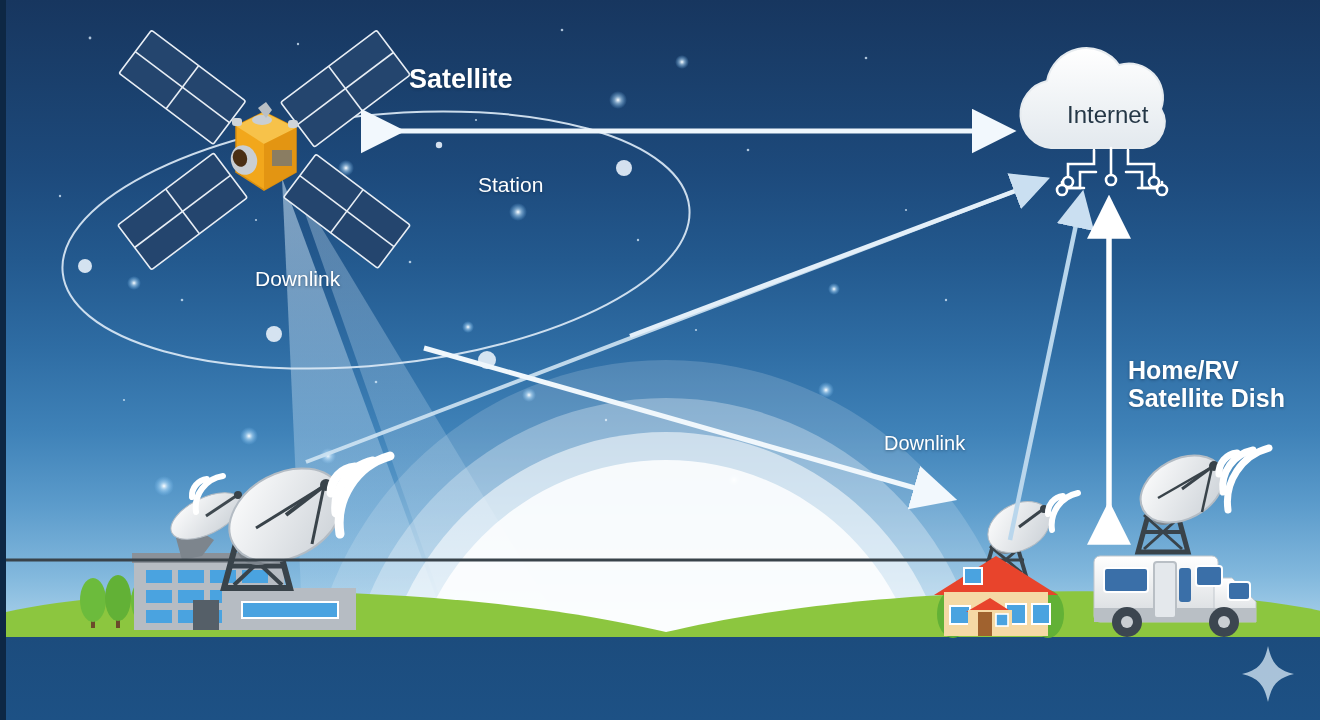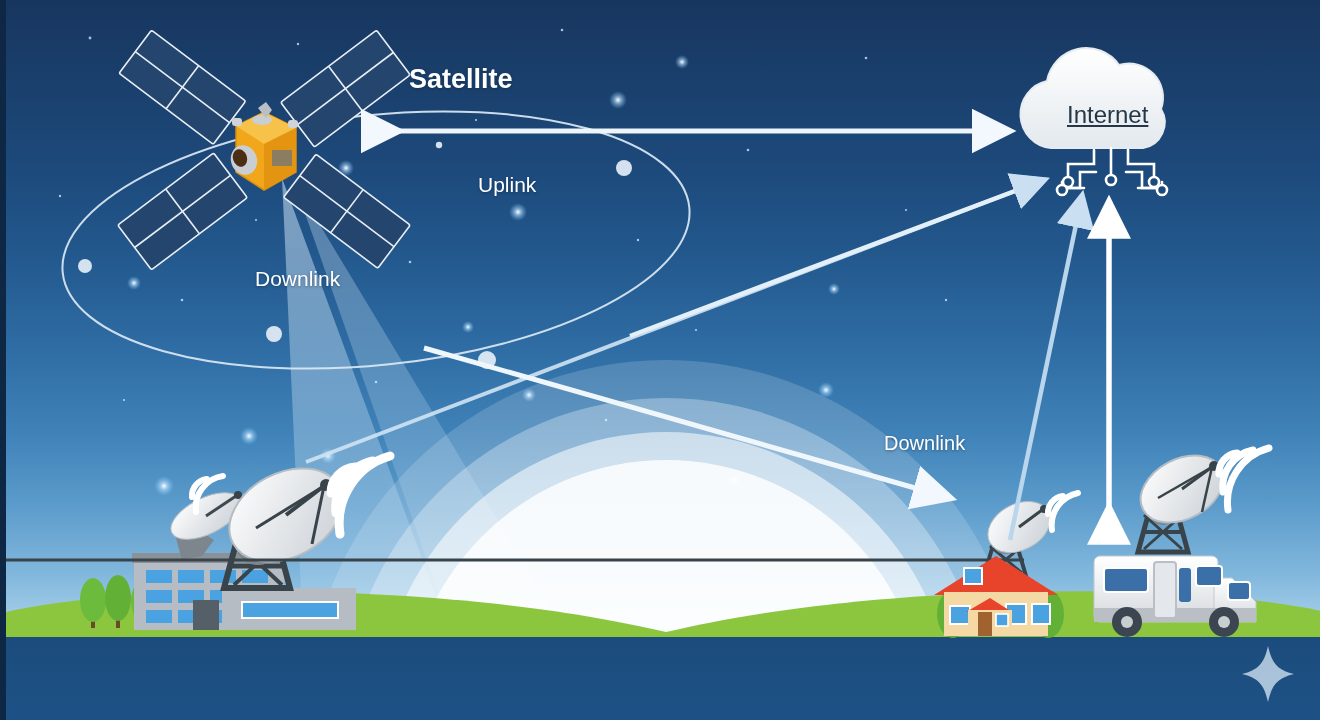--- a/index.html
+++ b/index.html
@@ -352,18 +352,20 @@
 
       <line x1="1103" y1="508" x2="1103" y2="202" stroke="#ffffff" stroke-width="5.5" marker-start="url(#mPureS)" marker-end="url(#mPure)"></line>
     </g>
 
     <g>
       <path d="M1262,646 C1266,664 1272,670 1288,674 C1272,678 1266,684 1262,702 C1258,684 1252,678 1236,674 C1252,670 1258,664 1262,646 Z" fill="#b9cfe2" opacity=".9"></path>
     </g>
   </svg>
 
   <div class="lbl bold sh" style="left:403px;top:64px;font-size:27px;">Satellite</div>
-  <div class="lbl" style="left:1061px;top:102px;font-size:24px;color:#253746;text-decoration:underline;">Internet</div>
-  <div class="lbl sh" style="left:472px;top:173px;font-size:21px;">Uplink</div>
+  <div class="lbl" style="left:1061px;top:102px;font-size:24px;color:#253746;">Internet</div>
+  <div class="lbl sh" style="left:472px;top:173px;font-size:21px;">Station</div>
   <div class="lbl sh" style="left:249px;top:267px;font-size:21px;">Downlink</div>
+  <div class="lbl bold sh" style="left:1122px;top:356px;font-size:25px;">Home/RV
+Satellite Dish</div>
   <div class="lbl sh" style="left:878px;top:432px;font-size:20px;">Downlink</div>
 
 </div>
 
 </body></html>

